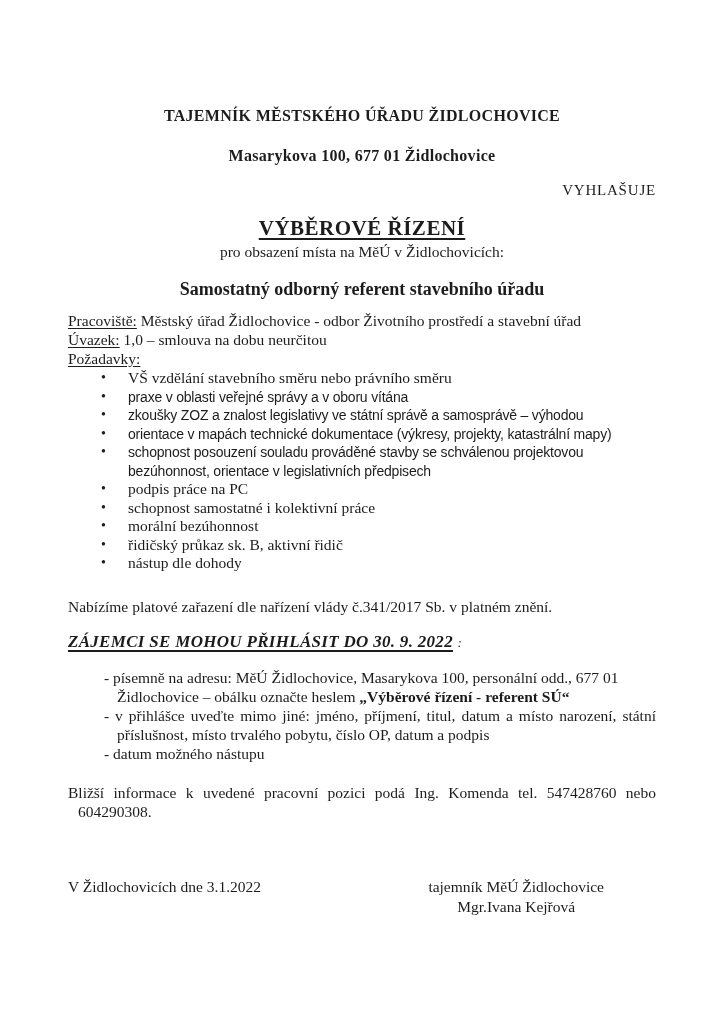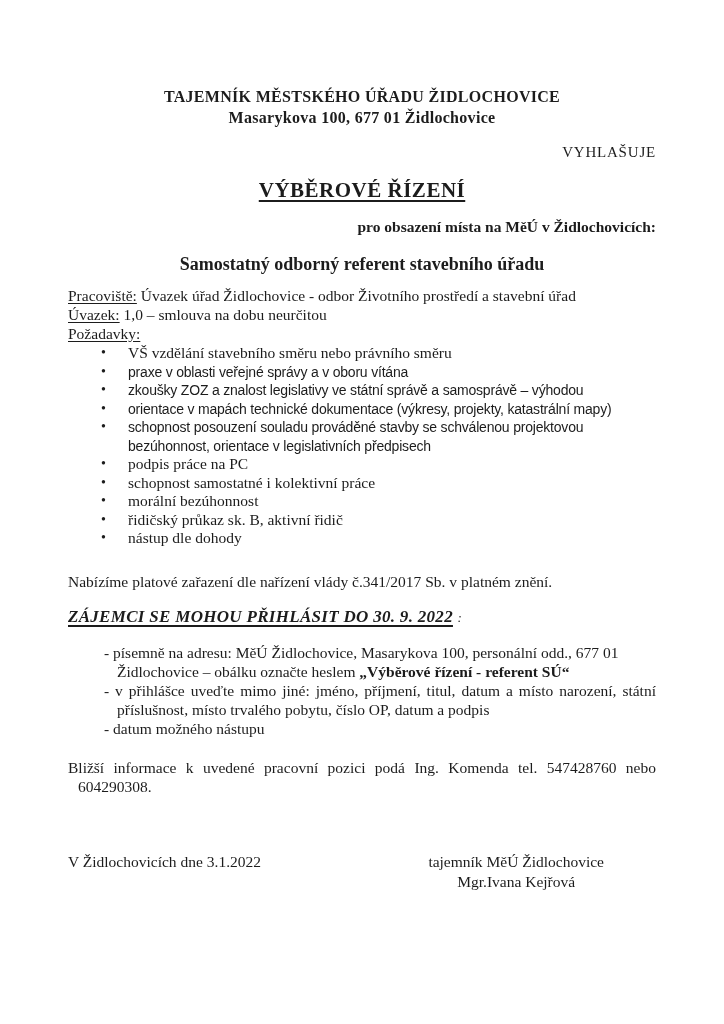--- a/index.html
+++ b/index.html
@@ -7,29 +7,29 @@
     position:relative;
     width:724px; height:1024px;
     margin:0 auto;
     background:#ffffff;
     color:#1c1c1c;
     font-family:"Liberation Serif", serif;
     overflow:hidden;
     box-sizing:border-box;
     padding:86px 68px 0 68px;
   }
-  .center { text-align:center; }
+  .center { text-align:center;margin-top:19px; }
   .org-line { font-weight:bold; font-size:16px; line-height:21px; letter-spacing:0.3px; }
   .announce { margin-top:15px; font-size:15px; line-height:19px; letter-spacing:0.8px;text-align:right; }
   .title {
     margin-top:15px;
     font-size:21px; line-height:26px; font-weight:bold; letter-spacing:0.5px;
     text-decoration:underline; text-decoration-thickness:2px; text-underline-offset:3px;
   }
-  .subtitle { font-weight:bold; font-size:15.5px; line-height:20px; margin-top:14px;text-align:right; }
+  .subtitle { font-weight:normal; font-size:15.5px; line-height:20px; margin-top:1px; }
   .position { font-weight:bold; font-size:18px; line-height:23px; margin-top:16px; }
 
   .details { margin-top:10px; font-size:15.5px; line-height:19px; }
   .detail-line { white-space:nowrap; }
   .detail-label { text-decoration:underline; text-underline-offset:2px; }
 
   .req-list { margin-top:1px; }
   .req-item { display:flex; font-size:15.5px; line-height:18.5px; }
   .req-item .bullet { width:27px; margin-left:33px; flex:none; font-size:14px; }
   .req-item .req-text { flex:1; }
@@ -67,21 +67,21 @@
   <div class="center org-line">Masarykova 100, 677 01 Židlochovice</div>
 
   <div class="center announce">VYHLAŠUJE</div>
 
   <div class="center title">VÝBĚROVÉ ŘÍZENÍ</div>
   <div class="center subtitle">pro obsazení místa na MěÚ v Židlochovicích:</div>
 
   <div class="center position">Samostatný odborný referent stavebního úřadu</div>
 
   <div class="details">
-    <div class="detail-line"><span class="detail-label">Pracoviště:</span> <span>Úvazek úřad Židlochovice - odbor Životního prostředí a stavební úřad</span></div>
+    <div class="detail-line"><span class="detail-label">Pracoviště:</span> <span>Městský úřad Židlochovice - odbor Životního prostředí a stavební úřad</span></div>
     <div class="detail-line"><span class="detail-label">Úvazek:</span> <span>1,0 – smlouva na dobu neurčitou</span></div>
     <div class="detail-line"><span class="detail-label">Požadavky:</span></div>
   </div>
 
   <div class="req-list">
     <div class="req-item">
         <span class="bullet">•</span>
         <span class="req-text">VŠ  vzdělání stavebního směru nebo právního směru</span>
       </div>
     <div class="req-item">

